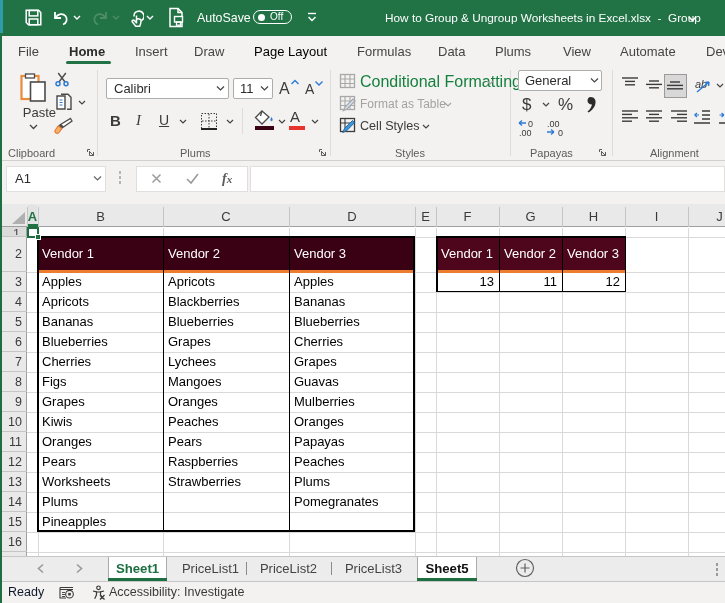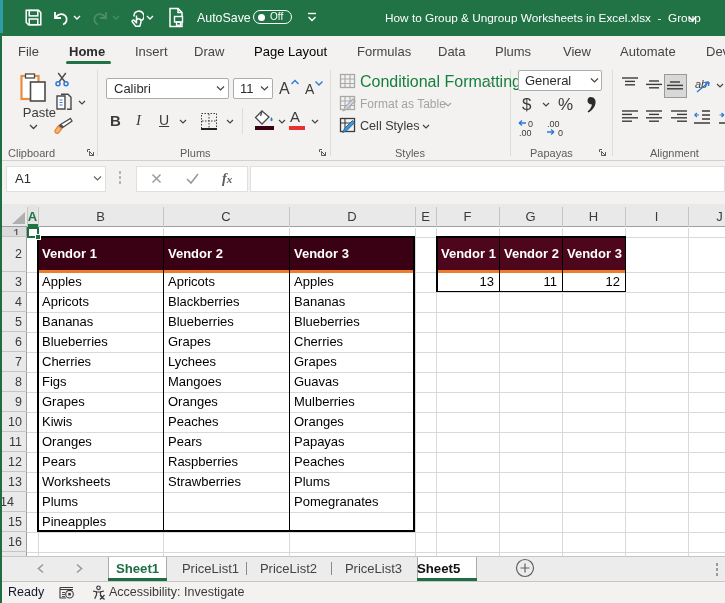--- a/index.html
+++ b/index.html
@@ -1,20 +1,20 @@
 <!DOCTYPE html>
 <html><head><meta charset="utf-8">
 <style>
 *{margin:0;padding:0;box-sizing:border-box}
 html,body{width:725px;height:603px;overflow:hidden}
 body{font-family:"Liberation Sans",sans-serif;position:relative;background:#fff}
 .a{position:absolute}
 .lab{font-size:11px;color:#5c5c5c;text-align:center}
 .cell{font-size:13px;color:#000;line-height:20px;white-space:nowrap}
-.vh{font-size:13px;font-weight:bold;color:#fff;white-space:nowrap}
+.vh{font-size:13px;font-weight:normal;color:#fff;white-space:nowrap}
 </style></head><body>
 
 <div class="a" style="left:0;top:0;width:725px;height:36px;background:#217346"></div>
 <div class="a" style="left:0;top:0;width:3px;height:33px;background:#2f9da8"></div>
 <svg class="a" style="left:24px;top:8px" width="19" height="19" viewBox="0 0 19 19">
 <path d="M2.2 2.2 h12.3 l2.3 2.3 v12.3 h-12.3 l-2.3-2.3 z" fill="none" stroke="#fff" stroke-width="1.5"></path>
 <rect x="5.2" y="2.5" width="8.6" height="5.4" fill="none" stroke="#fff" stroke-width="1.5"></rect>
 <rect x="5.2" y="11" width="8.6" height="5.7" fill="none" stroke="#fff" stroke-width="1.5"></rect>
 </svg>
 <svg class="a" style="left:52px;top:9px" width="18" height="18" viewBox="0 0 18 18">
@@ -325,21 +325,21 @@
 <div class="a" style="left:0;top:392px;width:22px;height:20px;font-size:12.5px;color:#3a3a3a;text-align:right;line-height:20px">9</div>
 <div class="a" style="left:1px;top:411px;width:26px;height:1px;background:#c5c5c5"></div>
 <div class="a" style="left:0;top:412px;width:22px;height:20px;font-size:12.5px;color:#3a3a3a;text-align:right;line-height:20px">10</div>
 <div class="a" style="left:1px;top:431px;width:26px;height:1px;background:#c5c5c5"></div>
 <div class="a" style="left:0;top:432px;width:22px;height:20px;font-size:12.5px;color:#3a3a3a;text-align:right;line-height:20px">11</div>
 <div class="a" style="left:1px;top:451px;width:26px;height:1px;background:#c5c5c5"></div>
 <div class="a" style="left:0;top:452px;width:22px;height:20px;font-size:12.5px;color:#3a3a3a;text-align:right;line-height:20px">12</div>
 <div class="a" style="left:1px;top:471px;width:26px;height:1px;background:#c5c5c5"></div>
 <div class="a" style="left:0;top:472px;width:22px;height:20px;font-size:12.5px;color:#3a3a3a;text-align:right;line-height:20px">13</div>
 <div class="a" style="left:1px;top:491px;width:26px;height:1px;background:#c5c5c5"></div>
-<div class="a" style="left:0;top:492px;width:22px;height:20px;font-size:12.5px;color:#3a3a3a;text-align:left;line-height:20px">14</div>
+<div class="a" style="left:0;top:492px;width:22px;height:20px;font-size:12.5px;color:#3a3a3a;text-align:right;line-height:20px">14</div>
 <div class="a" style="left:1px;top:511px;width:26px;height:1px;background:#c5c5c5"></div>
 <div class="a" style="left:0;top:512px;width:22px;height:20px;font-size:12.5px;color:#3a3a3a;text-align:right;line-height:20px">15</div>
 <div class="a" style="left:1px;top:531px;width:26px;height:1px;background:#c5c5c5"></div>
 <div class="a" style="left:0;top:532px;width:22px;height:20px;font-size:12.5px;color:#3a3a3a;text-align:right;line-height:20px">16</div>
 <div class="a" style="left:1px;top:551px;width:26px;height:1px;background:#c5c5c5"></div>
 <div class="a" style="left:1px;top:236px;width:26px;height:1px;background:#c5c5c5"></div>
 <div class="a" style="left:38px;top:228px;width:1px;height:328px;background:#d9d9d9"></div>
 <div class="a" style="left:163px;top:228px;width:1px;height:328px;background:#d9d9d9"></div>
 <div class="a" style="left:289px;top:228px;width:1px;height:328px;background:#d9d9d9"></div>
 <div class="a" style="left:415px;top:228px;width:1px;height:328px;background:#d9d9d9"></div>
@@ -441,21 +441,21 @@
 <div class="a" style="left:108px;top:557px;width:59px;height:24px;background:#fff;border-left:1px solid #ababab;border-right:1px solid #ababab"></div>
 <div class="a" style="left:108px;top:578px;width:59px;height:2.5px;background:#1d6f42"></div>
 <div class="a" style="left:108px;top:561px;width:59px;height:16px;font-size:13.2px;font-weight:bold;color:#1d6f42;text-align:center;line-height:16px">Sheet1</div>
 <div class="a" style="left:171px;top:561px;width:79px;height:16px;font-size:13px;color:#444;text-align:center;line-height:16px">PriceList1</div>
 <div class="a" style="left:246px;top:562px;width:1px;height:13px;background:#8a8a8a"></div>
 <div class="a" style="left:246px;top:561px;width:85px;height:16px;font-size:13px;color:#444;text-align:center;line-height:16px">PriceList2</div>
 <div class="a" style="left:331px;top:562px;width:1px;height:13px;background:#8a8a8a"></div>
 <div class="a" style="left:331px;top:561px;width:85px;height:16px;font-size:13px;color:#444;text-align:center;line-height:16px">PriceList3</div>
 <div class="a" style="left:417px;top:557px;width:60px;height:24px;background:#fff;border-left:1px solid #ababab;border-right:1px solid #ababab"></div>
 <div class="a" style="left:417px;top:578px;width:60px;height:2.5px;background:#1d6f42"></div>
-<div class="a" style="left:417px;top:561px;width:60px;height:16px;font-size:13.2px;font-weight:bold;color:#111;text-align:left;line-height:16px">Sheet5</div>
+<div class="a" style="left:417px;top:561px;width:60px;height:16px;font-size:13.2px;font-weight:bold;color:#111;text-align:center;line-height:16px">Sheet5</div>
 <svg class="a" style="left:515px;top:558px" width="20" height="20" viewBox="0 0 20 20">
 <circle cx="10" cy="10" r="8.5" fill="none" stroke="#616161" stroke-width="1.2"></circle>
 <path d="M10 5.5 v9 M5.5 10 h9" stroke="#616161" stroke-width="1.2"></path>
 </svg>
 <div class="a" style="left:716px;top:563px;width:2px;height:2.5px;background:#9a9a9a"></div>
 <div class="a" style="left:716px;top:568px;width:2px;height:2.5px;background:#9a9a9a"></div>
 <div class="a" style="left:716px;top:573px;width:2px;height:2.5px;background:#9a9a9a"></div>
 
 <div class="a" style="left:0;top:581px;width:725px;height:22px;background:#f3f2f1;border-top:1px solid #c6c6c6"></div>
 <div class="a" style="left:8px;top:585px;width:45px;height:15px;font-size:12.5px;color:#0f172a;line-height:15px">Ready</div>

